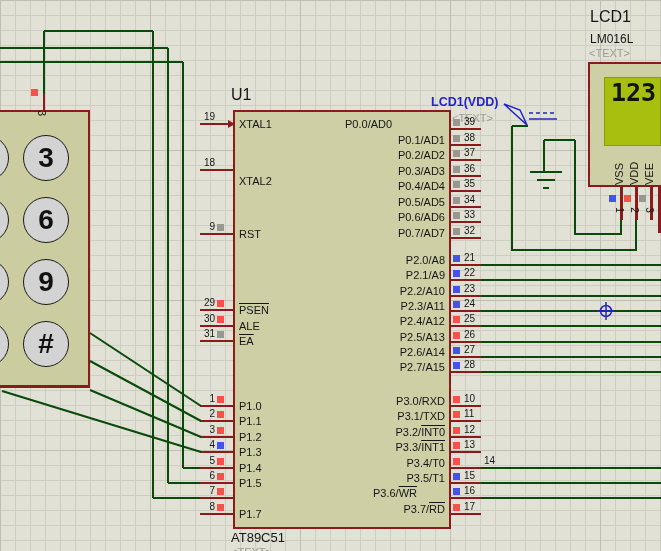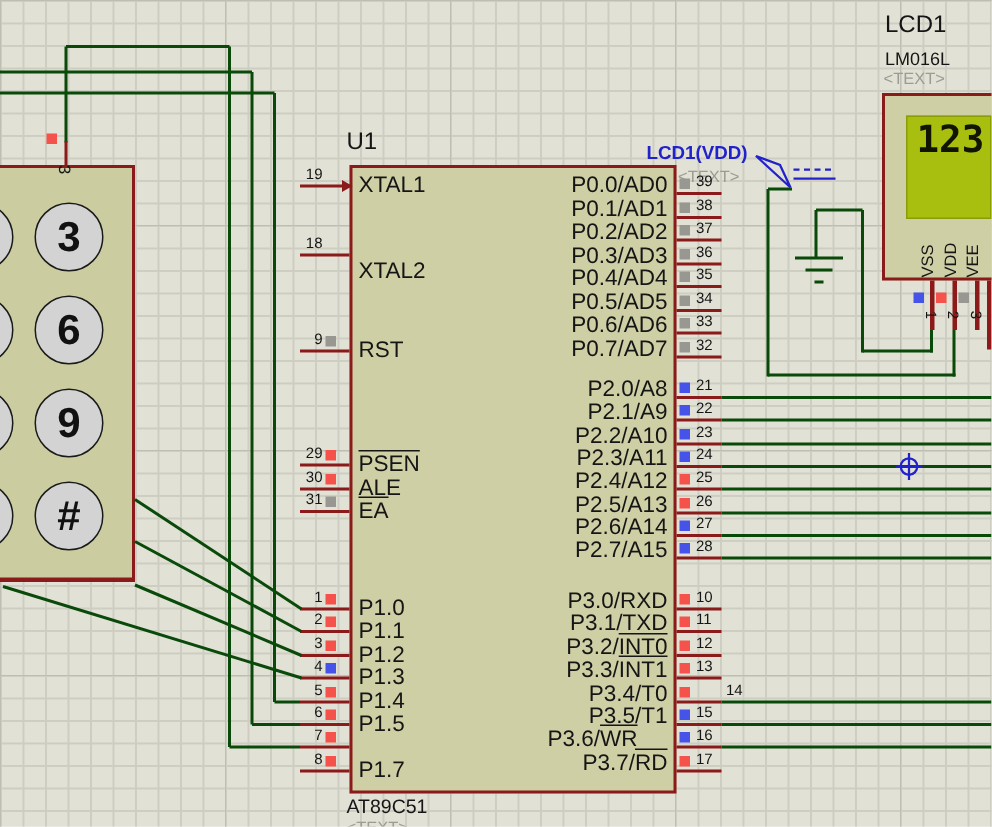--- a/index.html
+++ b/index.html
@@ -9,21 +9,21 @@
     background-image:
       linear-gradient(90deg,#BEBEB2 1px,transparent 1px),
       linear-gradient(#BEBEB2 1px,transparent 1px),
       linear-gradient(90deg,#CDCDC1 1px,transparent 1px),
       linear-gradient(#CDCDC1 1px,transparent 1px);
     background-size:150px 150px,150px 150px,15px 15px,15px 15px;
     font-family:"Liberation Sans",sans-serif;color:#151515;
   }
   .abs{position:absolute;}
   .pin-num{font-size:10px;line-height:12px;height:12px;}
-  .pin-label{font-size:15px;line-height:14px;height:14px;white-space:nowrap;}
+  .pin-label{font-size:11px;line-height:14px;height:14px;white-space:nowrap;}
   .ov{text-decoration:overline;margin-top:21px;}
   .comp-body{background:#CFCFA6;border:2px solid #8B1A1A;box-sizing:border-box;}
   .ref-label{font-weight:normal;font-size:16px;line-height:16px;}
   .part-label{font-size:13px;line-height:14px;}
   .ph{color:#9C9C92;font-size:11px;line-height:12px;white-space:nowrap;}
   .net-label{color:#2222CC;font-size:12.5px;font-weight:bold;line-height:13px;white-space:nowrap;}
   .btn{border-radius:50%;background:#D3D3D3;border:1px solid #1a1a1a;
        display:flex;align-items:center;justify-content:center;
        font-weight:bold;font-size:28px;color:#111;}
   .vtext{writing-mode:vertical-rl;transform:rotate(180deg);font-size:11px;line-height:13px;}
@@ -134,21 +134,21 @@
     <div class="abs" style="left: 200px; top: 497px; width: 33px; height: 2px; background: rgb(139, 26, 26);"></div>
     <div class="abs pin-num" style="left: 185px; top: 485px; width: 30px; text-align: right;">7</div>
     <div class="abs" style="left: 217px; top: 488px; width: 7px; height: 7px; background: rgb(244, 82, 74);"></div>
     <div class="abs" style="left: 200px; top: 513px; width: 33px; height: 2px; background: rgb(139, 26, 26);"></div>
     <div class="abs pin-num" style="left: 185px; top: 501px; width: 30px; text-align: right;">8</div>
     <div class="abs" style="left: 217px; top: 504px; width: 7px; height: 7px; background: rgb(244, 82, 74);"></div>
     <div class="abs pin-label" style="left: 239px; top: 507px; width: 120px;">P1.7</div>
     <div class="abs" style="left: 451px; top: 128px; width: 30px; height: 2px; background: rgb(139, 26, 26);"></div>
     <div class="abs" style="left: 453px; top: 119px; width: 7px; height: 7px; background: rgb(153, 151, 145);"></div>
     <div class="abs pin-num" style="left: 464px; top: 116px; width: 26px;">39</div>
-    <div class="abs pin-label" style="left: 345px; top: 117px; width: 100px; text-align: right;">P0.0/AD0</div>
+    <div class="abs pin-label" style="left: 345px; top: 117px; width: 100px; ">P0.0/AD0</div>
     <div class="abs" style="left: 451px; top: 144px; width: 30px; height: 2px; background: rgb(139, 26, 26);"></div>
     <div class="abs" style="left: 453px; top: 135px; width: 7px; height: 7px; background: rgb(153, 151, 145);"></div>
     <div class="abs pin-num" style="left: 464px; top: 132px; width: 26px;">38</div>
     <div class="abs pin-label" style="left: 345px; top: 133px; width: 100px; text-align: right;">P0.1/AD1</div>
     <div class="abs" style="left: 451px; top: 159px; width: 30px; height: 2px; background: rgb(139, 26, 26);"></div>
     <div class="abs" style="left: 453px; top: 150px; width: 7px; height: 7px; background: rgb(153, 151, 145);"></div>
     <div class="abs pin-num" style="left: 464px; top: 147px; width: 26px;">37</div>
     <div class="abs pin-label" style="left: 345px; top: 148px; width: 100px; text-align: right;">P0.2/AD2</div>
     <div class="abs" style="left: 451px; top: 175px; width: 30px; height: 2px; background: rgb(139, 26, 26);"></div>
     <div class="abs" style="left: 453px; top: 166px; width: 7px; height: 7px; background: rgb(153, 151, 145);"></div>

